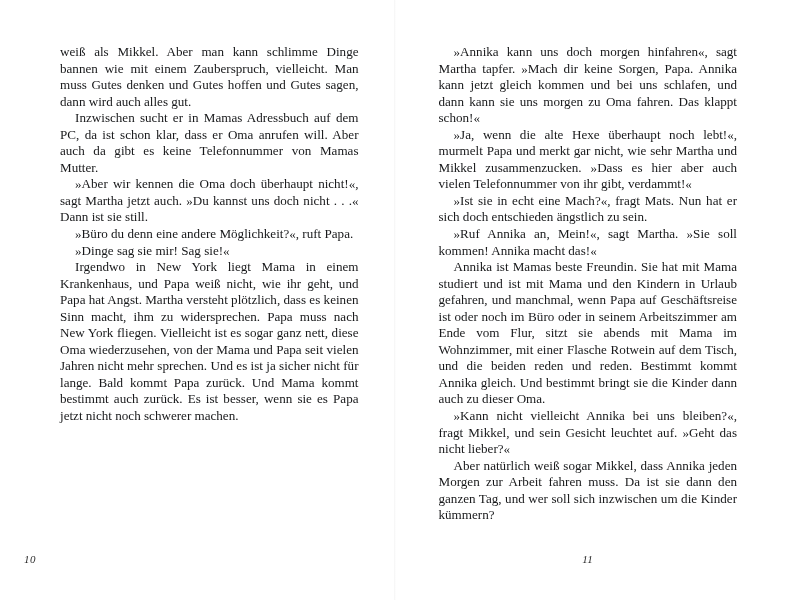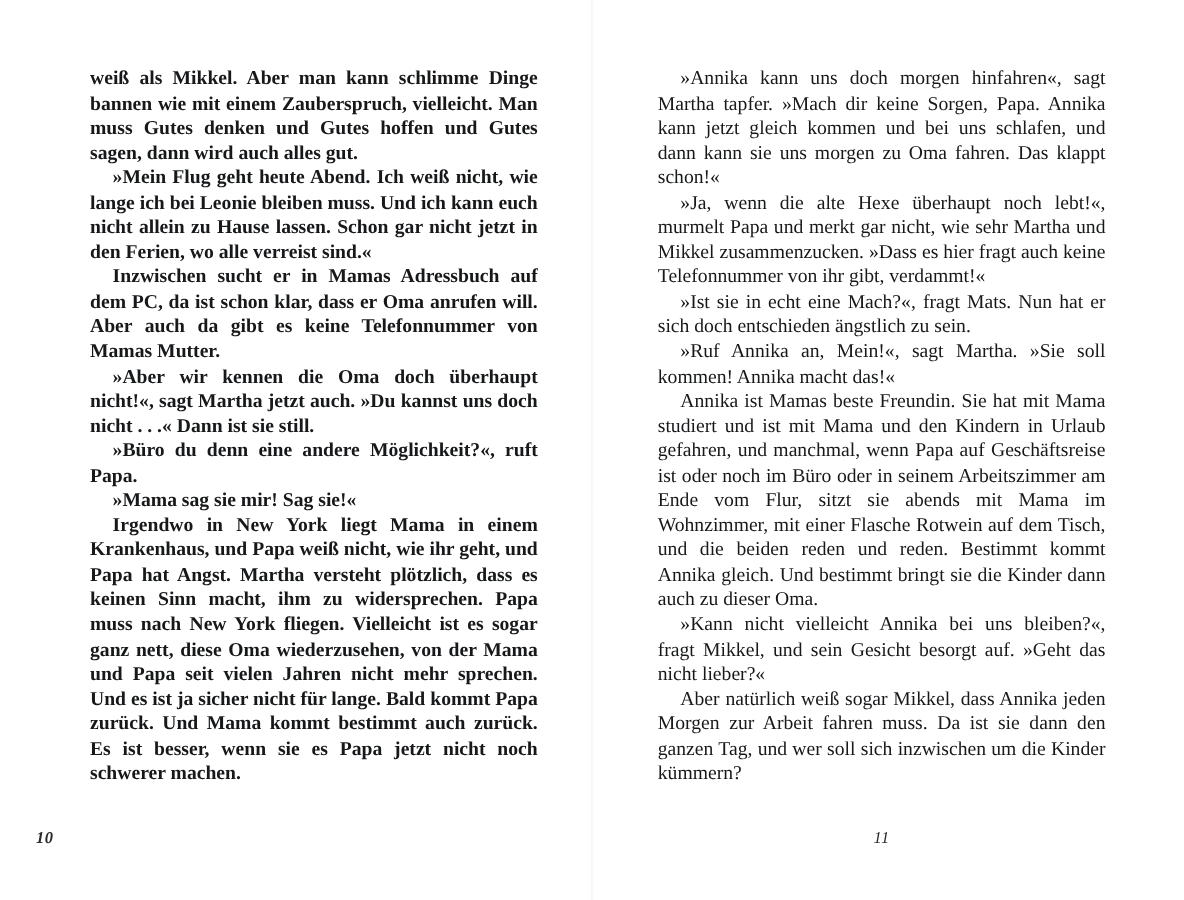--- a/index.html
+++ b/index.html
@@ -23,21 +23,20 @@
     box-sizing: border-box;
   }
   .page {
     position: relative;
     box-sizing: border-box;
     height: 600px;
     flex: 1 1 50%;
   }
   .page-left {
     padding: 44px 36px 0 60px;
-    font-weight: bold;
   }
   .page-right {
     padding: 44px 52px 0 44px;
   }
   .gutter-shadow {
     position: absolute;
     top: 0;
     left: 394px;
     width: 2px;
     height: 600px;
@@ -82,38 +81,37 @@
   }
 </style>
 </head>
 <body>
 
 <div class="spread">
 
   <div class="page page-left">
     <div class="textblock">
       <p class="noindent">weiß als Mikkel. Aber man kann schlimme Dinge bannen wie mit einem Zauberspruch, vielleicht. Man muss Gutes denken und Gutes hoffen und Gutes sagen, dann wird auch alles gut.</p>
-      <p>»Mein Flug geht heute Abend. Ich weiß nicht, wie lange ich bei Leonie bleiben muss. Und ich kann euch nicht allein zu Hause lassen. Schon gar nicht jetzt in den Ferien, wo alle verreist sind.«</p>
       <p>Inzwischen sucht er in Mamas Adressbuch auf dem PC, da ist schon klar, dass er Oma anrufen will. Aber auch da gibt es keine Telefonnummer von Mamas Mutter.</p>
       <p>»Aber wir kennen die Oma doch überhaupt nicht!«, sagt Martha jetzt auch. »Du kannst uns doch nicht . . .« Dann ist sie still.</p>
       <p>»Büro du denn eine andere Möglichkeit?«, ruft Papa.</p>
-      <p>»Mama sag sie mir! Sag sie!«</p>
+      <p>»Dinge sag sie mir! Sag sie!«</p>
       <p>Irgendwo in New York liegt Mama in einem Krankenhaus, und Papa weiß nicht, wie ihr geht, und Papa hat Angst. Martha versteht plötzlich, dass es keinen Sinn macht, ihm zu widersprechen. Papa muss nach New York fliegen. Vielleicht ist es sogar ganz nett, diese Oma wiederzusehen, von der Mama und Papa seit vielen Jahren nicht mehr sprechen. Und es ist ja sicher nicht für lange. Bald kommt Papa zurück. Und Mama kommt bestimmt auch zurück. Es ist besser, wenn sie es Papa jetzt nicht noch schwerer machen.</p>
     </div>
     <div class="folio folio-left">10</div>
   </div>
 
   <div class="gutter-shadow"></div>
 
   <div class="page page-right">
     <div class="textblock">
       <p>»Annika kann uns doch morgen hinfahren«, sagt Martha tapfer. »Mach dir keine Sorgen, Papa. Annika kann jetzt gleich kommen und bei uns schlafen, und dann kann sie uns morgen zu Oma fahren. Das klappt schon!«</p>
-      <p>»Ja, wenn die alte Hexe überhaupt noch lebt!«, murmelt Papa und merkt gar nicht, wie sehr Martha und Mikkel zusammenzucken. »Dass es hier fragt auch keine Telefonnummer von ihr gibt, verdammt!«</p>
+      <p>»Ja, wenn die alte Hexe überhaupt noch lebt!«, murmelt Papa und merkt gar nicht, wie sehr Martha und Mikkel zusammenzucken. »Dass es hier aber auch vielen Telefonnummer von ihr gibt, verdammt!«</p>
       <p>»Ist sie in echt eine Mach?«, fragt Mats. Nun hat er sich doch entschieden ängstlich zu sein.</p>
       <p>»Ruf Annika an, Mein!«, sagt Martha. »Sie soll kommen! Annika macht das!«</p>
       <p>Annika ist Mamas beste Freundin. Sie hat mit Mama studiert und ist mit Mama und den Kindern in Urlaub gefahren, und manchmal, wenn Papa auf Geschäftsreise ist oder noch im Büro oder in seinem Arbeitszimmer am Ende vom Flur, sitzt sie abends mit Mama im Wohnzimmer, mit einer Flasche Rotwein auf dem Tisch, und die beiden reden und reden. Bestimmt kommt Annika gleich. Und bestimmt bringt sie die Kinder dann auch zu dieser Oma.</p>
-      <p>»Kann nicht vielleicht Annika bei uns bleiben?«, fragt Mikkel, und sein Gesicht besorgt auf. »Geht das nicht lieber?«</p>
+      <p>»Kann nicht vielleicht Annika bei uns bleiben?«, fragt Mikkel, und sein Gesicht leuchtet auf. »Geht das nicht lieber?«</p>
       <p>Aber natürlich weiß sogar Mikkel, dass Annika jeden Morgen zur Arbeit fahren muss. Da ist sie dann den ganzen Tag, und wer soll sich inzwischen um die Kinder kümmern?</p>
     </div>
     <div class="folio folio-right">11</div>
   </div>
 
 </div>
 
 </body></html>

